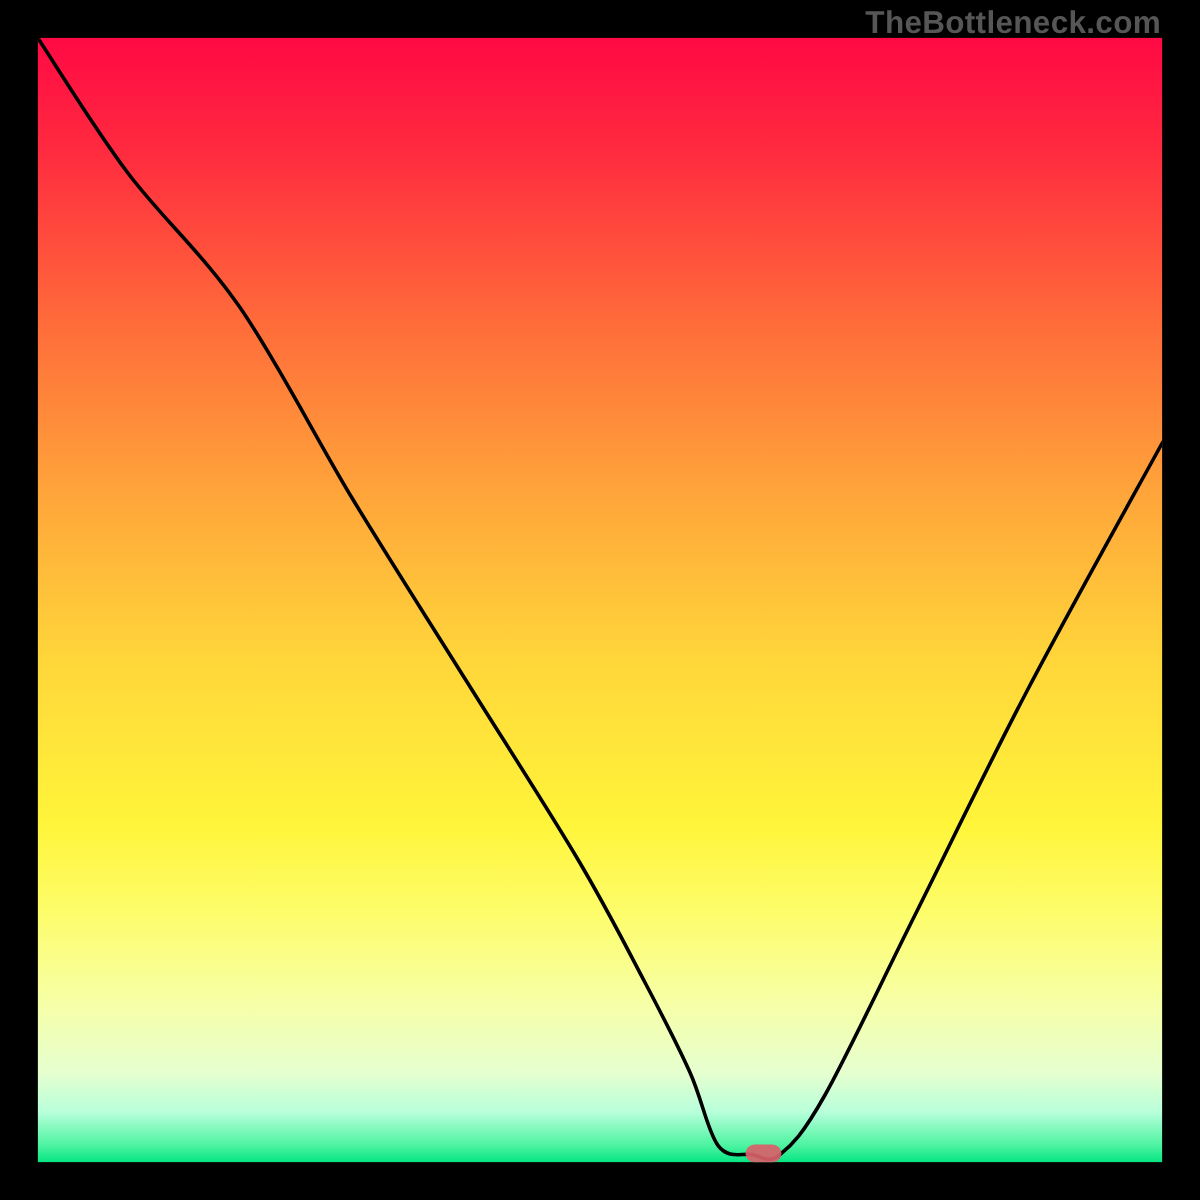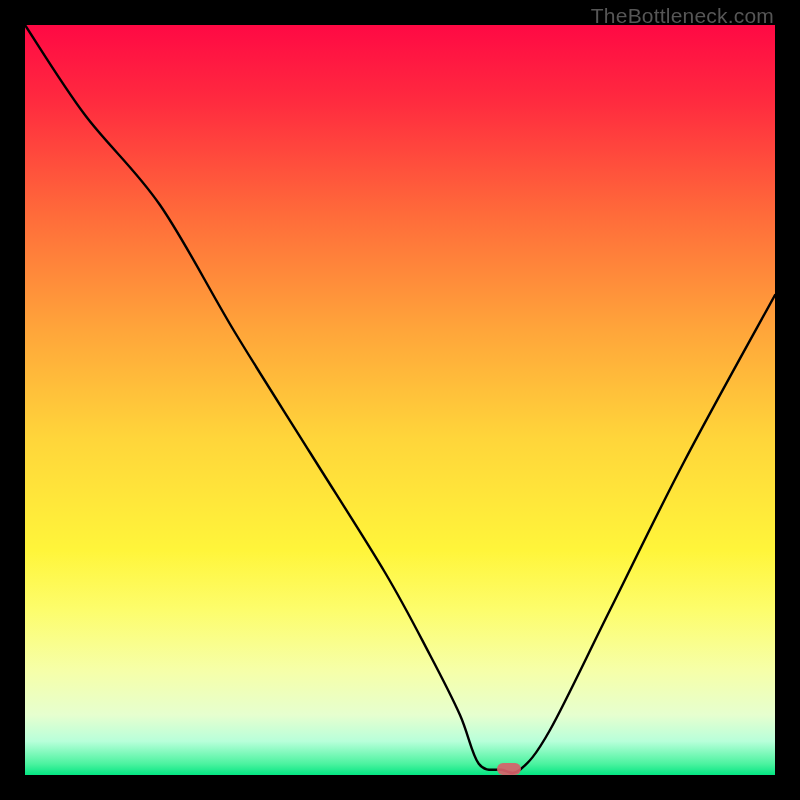--- a/index.html
+++ b/index.html
@@ -36,21 +36,21 @@
     top: 0;
     width: 750px;
     height: 750px;
   }
   .watermark {
     position: absolute;
     top: 4px;
     right: 26px;
     font-family: Arial, Helvetica, sans-serif;
     font-size: 21px;
-    font-weight: 400;
+    font-weight: 700;
     color: #565656;
     letter-spacing: 0.2px;
   }
   .marker {
     position: absolute;
     width: 24px;
     height: 12px;
     border-radius: 6px;
     background: #d9616a;
     opacity: 0.92;

